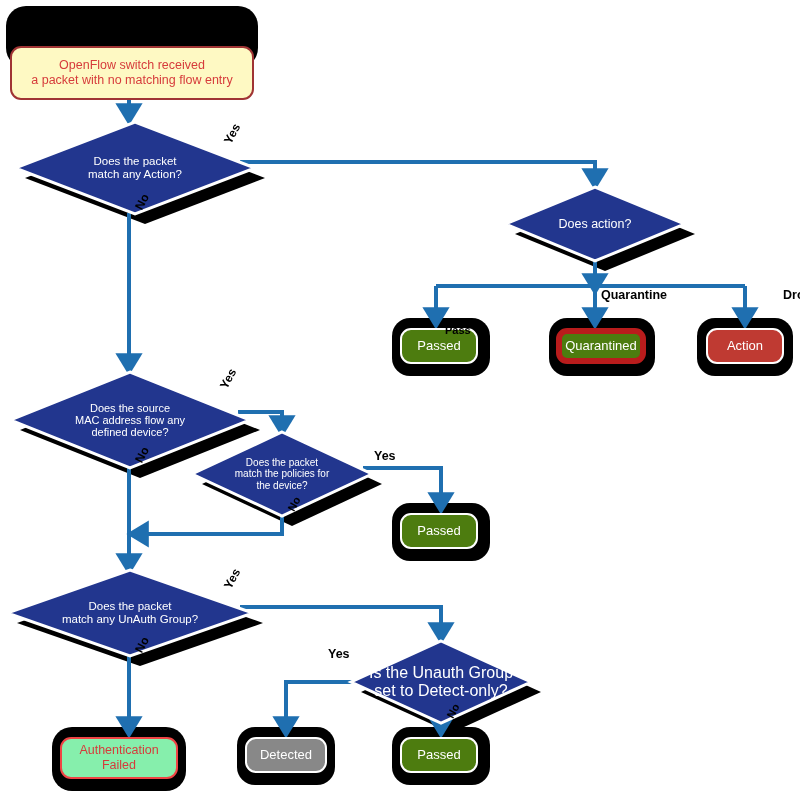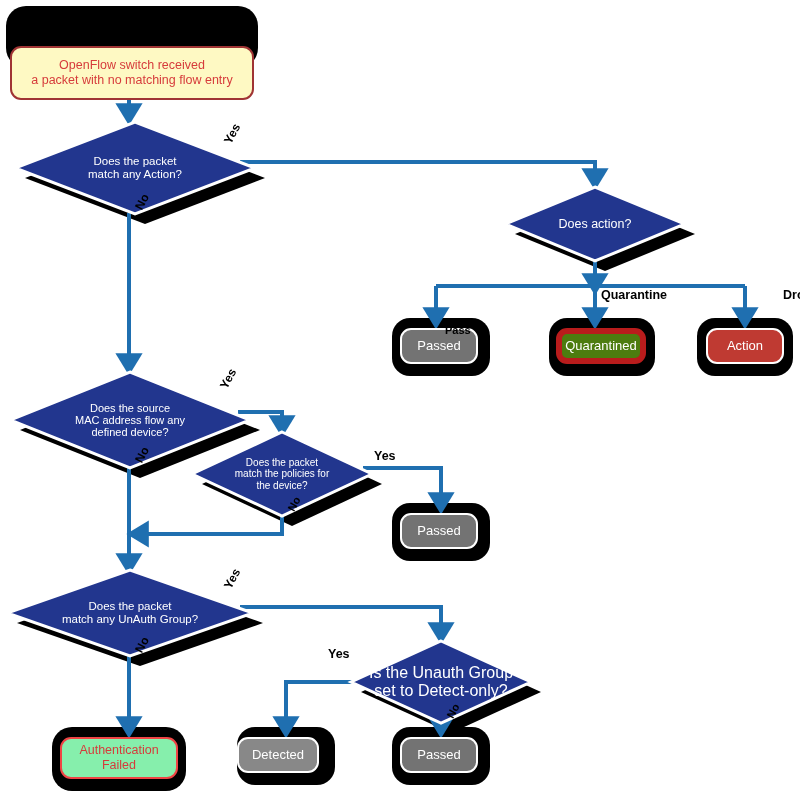--- a/index.html
+++ b/index.html
@@ -39,21 +39,21 @@
     line-height: 1.2;
     white-space: pre-line;
   }
   .box.start {
     background: #fef9c3;
     border: 2px solid #a03434;
     color: #d63b3b;
     margin-top: 36px;
   }
   .box.passed {
-    background: #737373;
+    background: #4d7c0f;
     border: 2px solid #ffffff;
     color: #ffffff;
   }
   .box.quarantined {
     background: #4d7c0f;
     border: 6px solid #b91c1c;
     color: #ffffff;
   }
   .box.blocked {
     background: #bf3a32;
@@ -214,21 +214,21 @@
 match any UnAuth Group?</div>
   </div>
 
   <div class="diamond" style="left:351px; top:641px; width:180px; height:82px;">
     <div class="dtext" style="font-size:16px;">Is the Unauth Group
 set to Detect-only?</div>
   </div>
 
   <div class="box failed" style="left:60px; top:737px; width:118px; height:42px; font-size:12.5px;">Authentication Failed</div>
 
-  <div class="box detected" style="left:237px; top:737px; width:82px; height:36px; font-size:13px;">Detected</div>
+  <div class="box detected" style="left:245px; top:737px; width:82px; height:36px; font-size:13px;">Detected</div>
 
   <div class="box passed" style="left:400px; top:737px; width:78px; height:36px; font-size:13px;">Passed</div>
 
   <div class="elabel rot" style="left:222px; top:140px; font-size:12px;">Yes</div>
 
   <div class="elabel rot" style="left:133px; top:206px; font-size:12px;">No</div>
 
   <div class="elabel" style="left:445px; top:289px; font-size:11px;margin-top:36px;">Pass</div>
 
   <div class="elabel" style="left:601px; top:289px; font-size:12.5px;">Quarantine</div>

